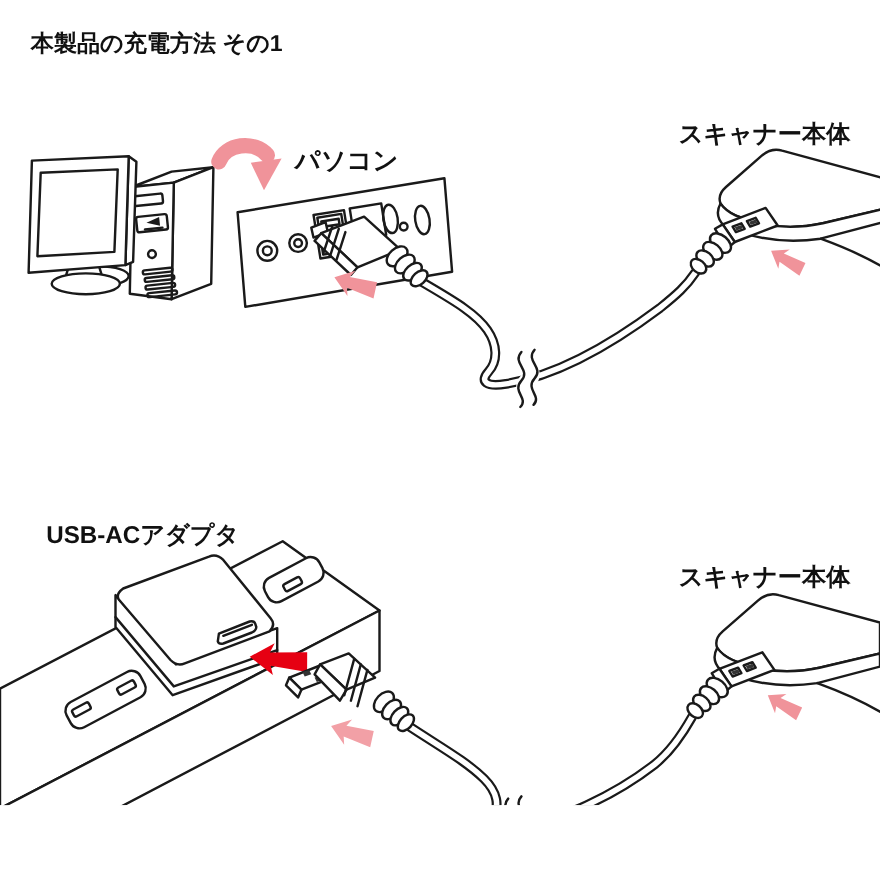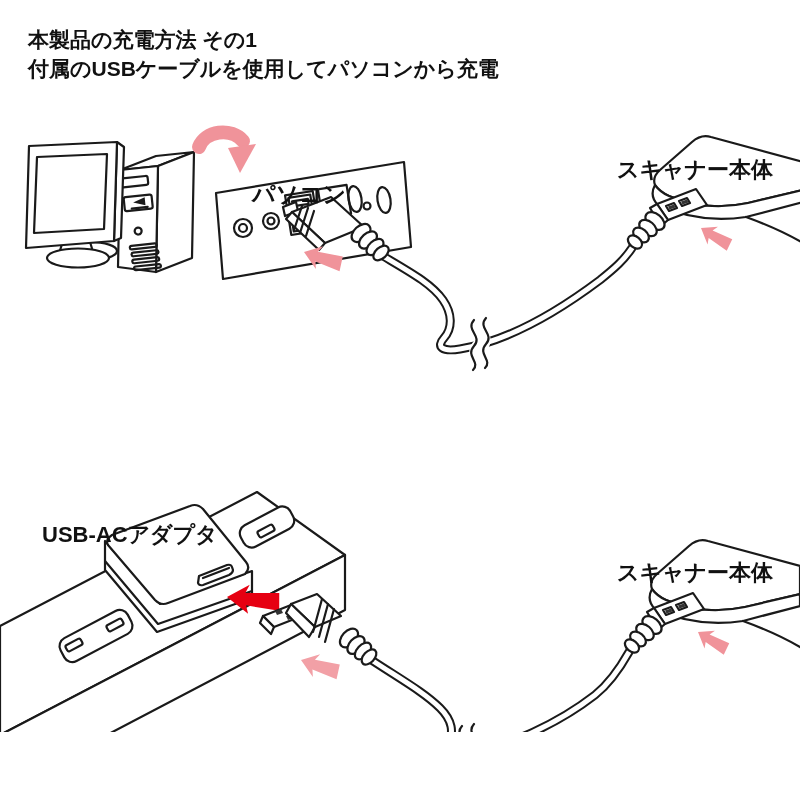--- a/index.html
+++ b/index.html
@@ -1,21 +1,21 @@
 <!DOCTYPE html>
 <html><head>
 <meta charset="utf-8">
 <style>
   html,body{margin:0;padding:0;background:#fff;}
   .canvas{position:relative;width:800px;height:732px;background:#fff;overflow:hidden;
           font-family:"Liberation Sans","DejaVu Sans",sans-serif;color:#111;}
   .artwork{position:absolute;left:0;top:0;width:800px;height:800px;}
   .heading{position:absolute;font-size:21px;line-height:29px;font-weight:bold;white-space:nowrap;}
-  .label{position:absolute;font-size:22px;font-weight:bold;white-space:nowrap;margin-top:48px;}
-  .lbl-pc{left:252px;top:131px;font-size:23px;}
+  .label{position:absolute;font-size:22px;font-weight:bold;white-space:nowrap;}
+  .lbl-pc{left:268px;top:131px;font-size:23px;}
   .lbl-scan1{left:617px;top:107px;}
   .lbl-adapter{left:42px;top:472px;}
   .lbl-scan2{left:617px;top:510px;}
   .hd1{left:28px;top:25px;}
   .hd2{left:28px;top:379px;}
 </style>
 </head>
 <body>
 
 <div class="canvas">
@@ -173,21 +173,20 @@
       </g>
     </g>
     <path d="M 0,0 L 16,-12 L 13,-5 L 38,-9 L 40,6 L 14,5 L 17,12 Z" transform="translate(301,660) rotate(20)" fill="#f2a0a6" stroke="none"></path>
 
     <use href="#scanner" transform="translate(-3,404)"></use>
   </g>
 </svg>
 
 <div class="heading hd1">
   <div>本製品の充電方法 その1</div>
-  <div>付属のUSBケーブルを使用してパソコンから充電</div>
 </div>
 <div class="label lbl-pc">パソコン</div>
 <div class="label lbl-scan1">スキャナー本体</div>
 
 <div class="heading hd2">
 </div>
 <div class="label lbl-adapter">USB-ACアダプタ</div>
 <div class="label lbl-scan2">スキャナー本体</div>
 
 </div>

